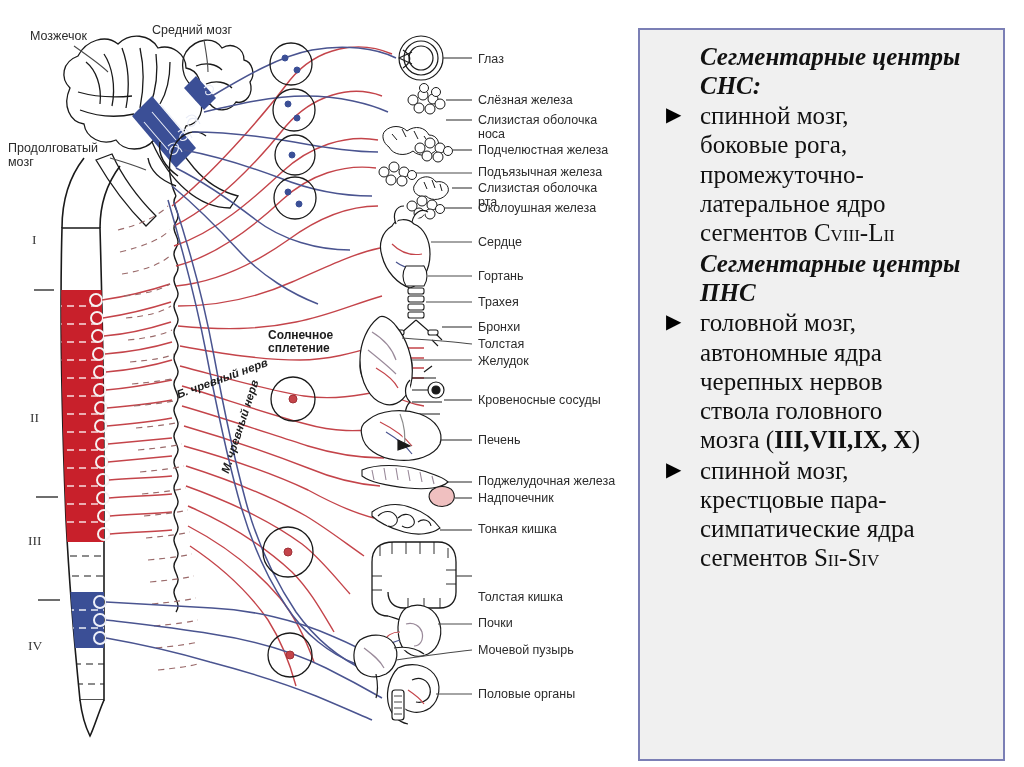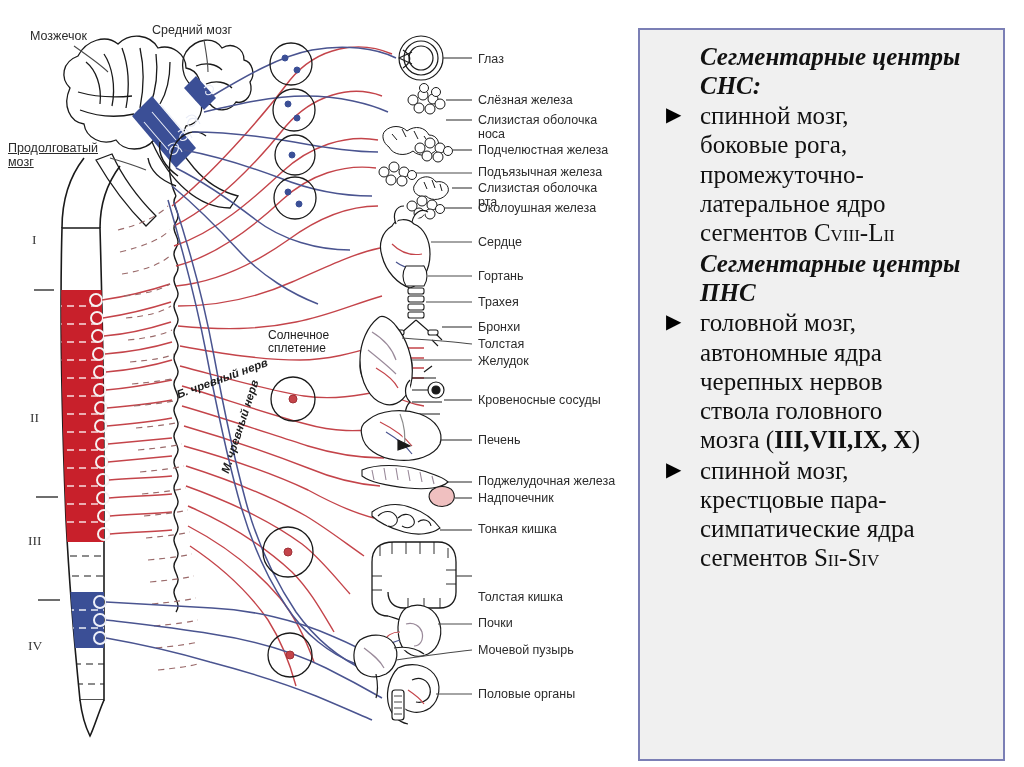--- a/index.html
+++ b/index.html
@@ -473,24 +473,24 @@
 
       <g stroke="#4a4a4a" stroke-width="1.1" fill="none">
         <path d="M74,46 C88,56 100,64 108,72"></path>
         <path d="M204,40 C206,52 208,62 208,72"></path>
         <path d="M110,158 C124,162 136,166 146,170"></path>
       </g>
     </svg>
 
     <div class="dlabel" style="left:30px;top:30px;">Мозжечок</div>
     <div class="dlabel" style="left:152px;top:24px;">Средний мозг</div>
-    <div class="dlabel" style="left:8px;top:142px;text-decoration:underline;">Продолговатый
+    <div class="dlabel" style="left:8px;top:142px;">Продолговатый
     мозг</div>
 
-    <div class="ctrlabel" style="left:268px;top:329px;font-size:12px;">Солнечное
+    <div class="ctrlabel" style="left:268px;top:329px;font-size:12px;font-weight:bold;">Солнечное
 сплетение</div>
     <div class="ctrlabel rot1" style="left:175px;top:389px;">Б. чревный нерв</div>
     <div class="ctrlabel rot2" style="left:219px;top:471px;">М. чревный нерв</div>
 
     <div class="roman" style="left:32px;top:232px;">I</div>
     <div class="roman" style="left:30px;top:410px;">II</div>
     <div class="roman" style="left:28px;top:533px;">III</div>
     <div class="roman" style="left:28px;top:638px;">IV</div>
 
     <div class="rlabel" style="left:478px;top:52px;">Глаз</div>

